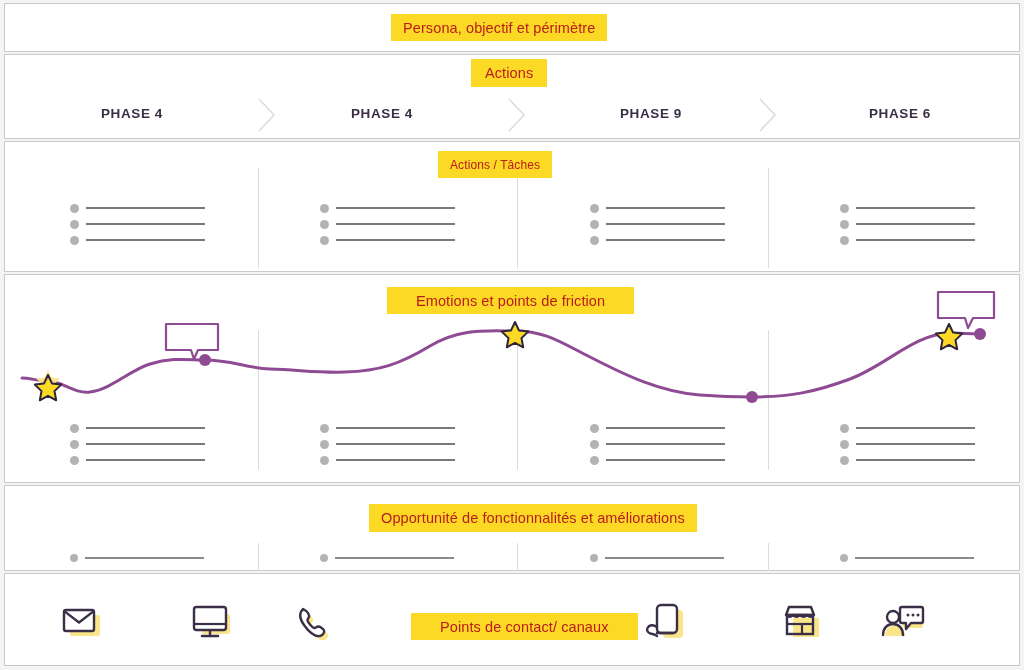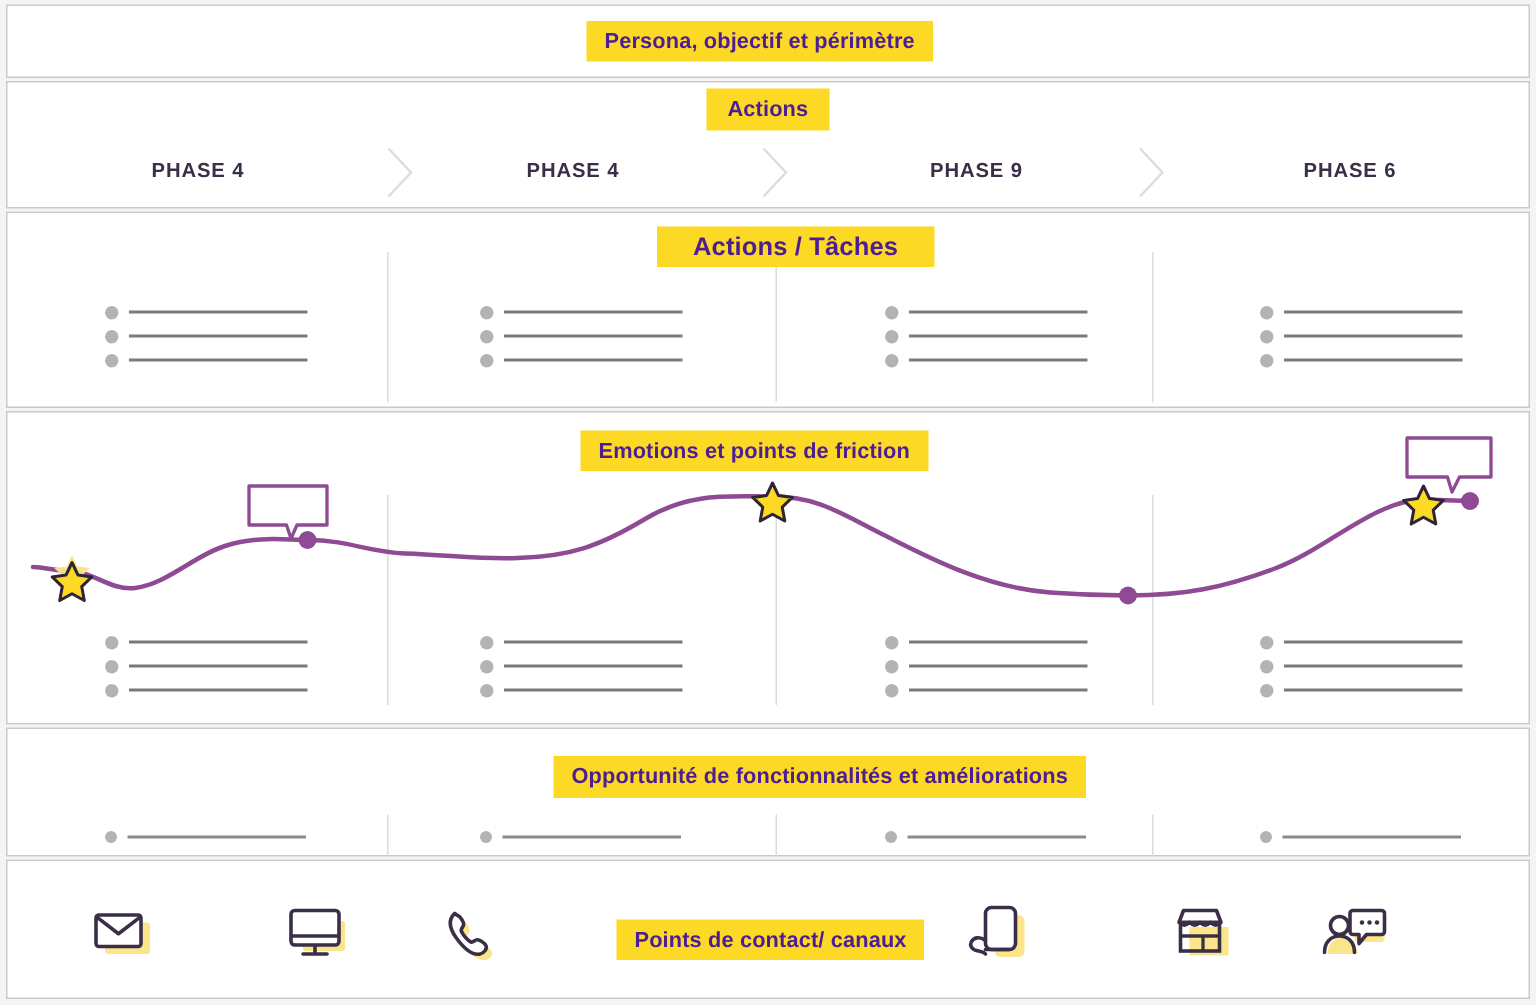--- a/index.html
+++ b/index.html
@@ -26,33 +26,33 @@
   #band-phases    { top:54px;  height:85px; }
   #band-actions   { top:141px; height:131px;}
   #band-emotions  { top:274px; height:209px;}
   #band-opp       { top:485px; height:86px; }
   #band-touch     { top:573px; height:93px; }
 
   
   .ylabel{
     position:absolute;
     background:#fcd924;
-    color:#4c1d95;
-    font-weight:bold;
+    color:#b91c1c;
+    font-weight:normal;
     white-space:nowrap;
     letter-spacing:.1px;
     display:flex;align-items:center;justify-content:center;
     z-index:40;
   }
   #lbl-persona{ left:391px; top:14px;  height:27px; padding:0 12px; font-size:14.5px;}
   #lbl-phases { left:471px; top:59px;  height:28px; padding:0 14px; font-size:14.5px;}
-  #lbl-actions{ left:438px; top:151px; height:27px; padding:0 24px; font-size:17px;}
-  #lbl-emotion{ left:387px; top:287px; height:27px; padding:0 12px; font-size:14.5px;}
+  #lbl-actions{ left:438px; top:151px; height:27px; padding:0 12px; font-size:12px;}
+  #lbl-emotion{ left:387px; top:287px; height:27px; padding:0 29px; font-size:14.5px;}
   #lbl-opp    { left:331px; top:504px; height:28px; padding:0 12px; font-size:14.5px;margin-left:38px;}
-  #lbl-touch  { left:411px; top:613px; height:27px; padding:0 12px; font-size:14.5px;}
+  #lbl-touch  { left:411px; top:613px; height:27px; padding:0 29px; font-size:14.5px;}
 
   
   .phase-name{
     position:absolute;
     top:106px;
     font-size:13.5px;
     font-weight:bold;
     color:#3a2f46;
     letter-spacing:.6px;
     white-space:nowrap;

